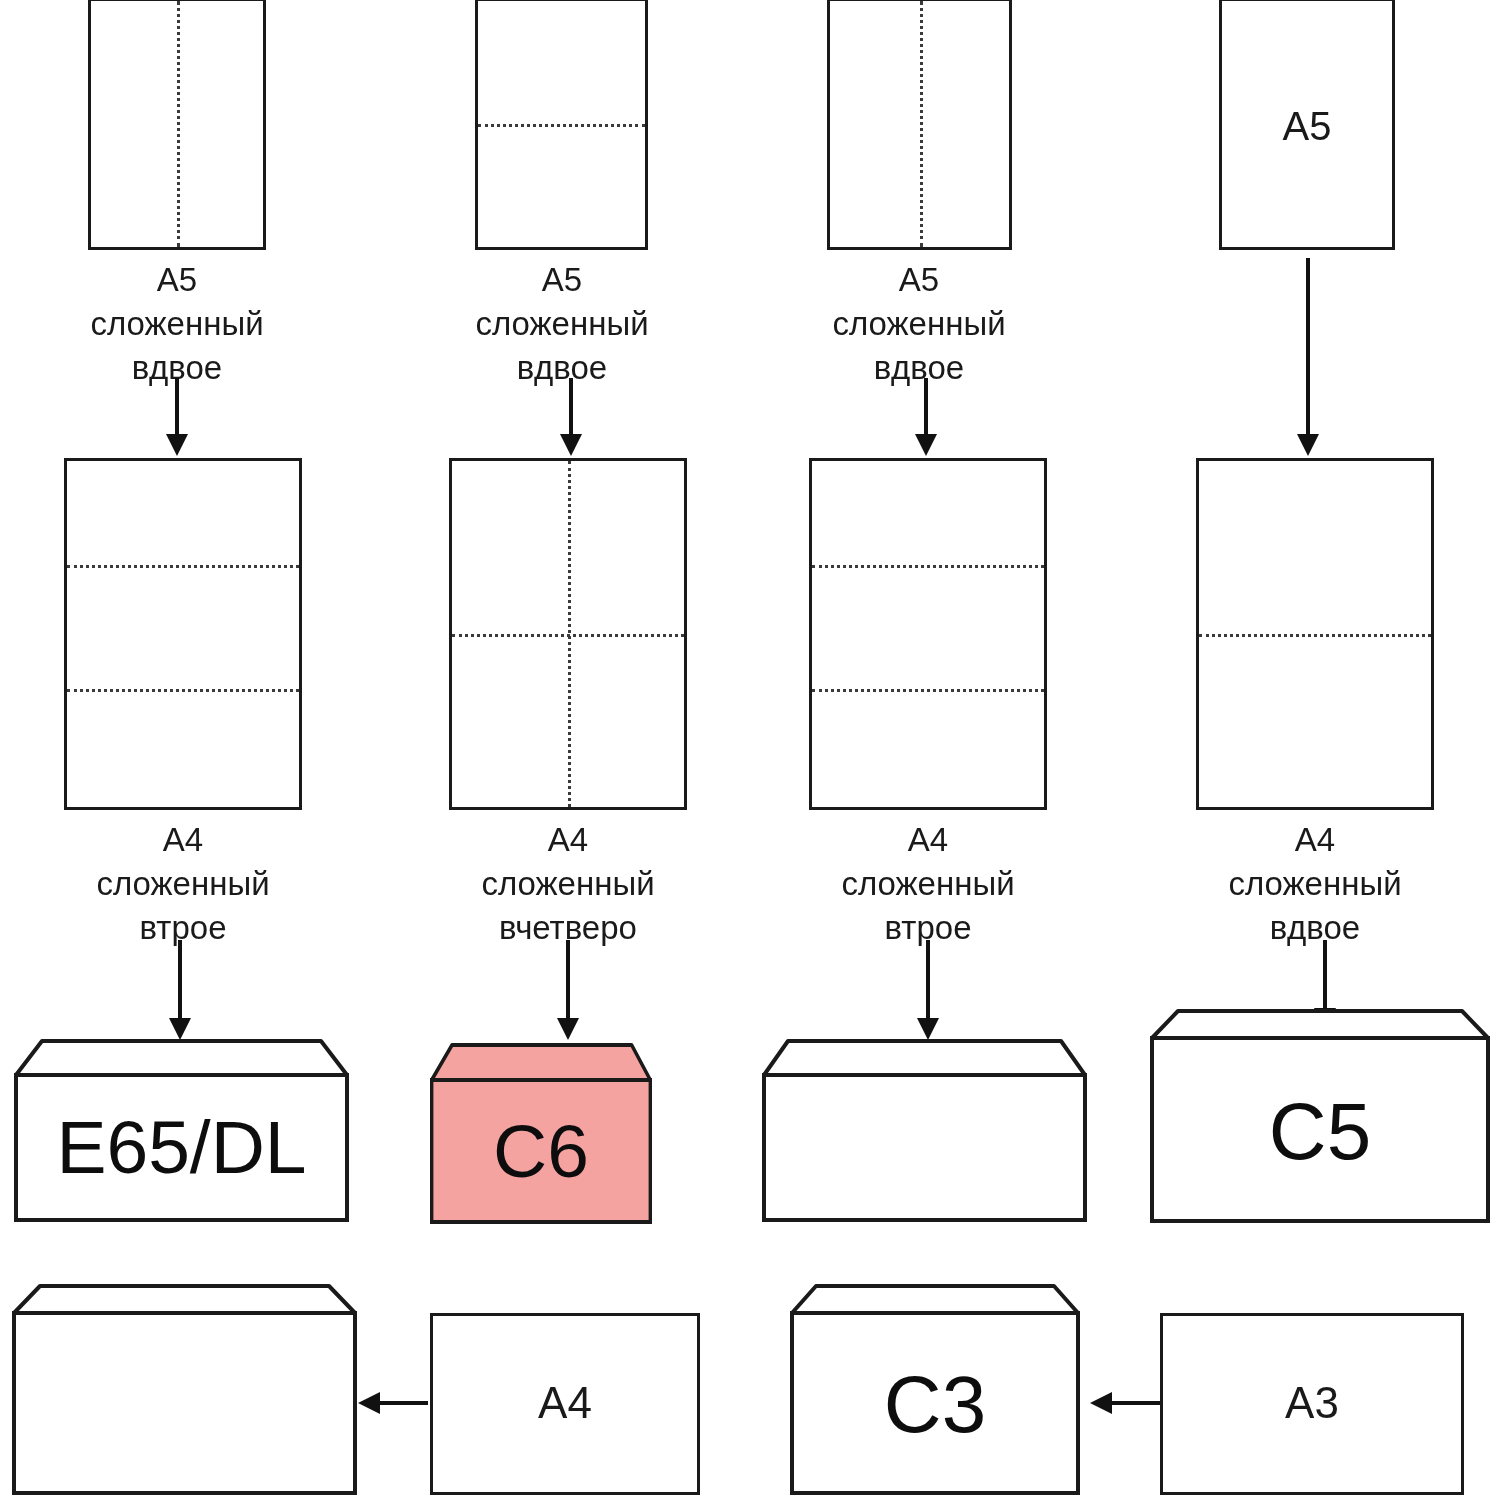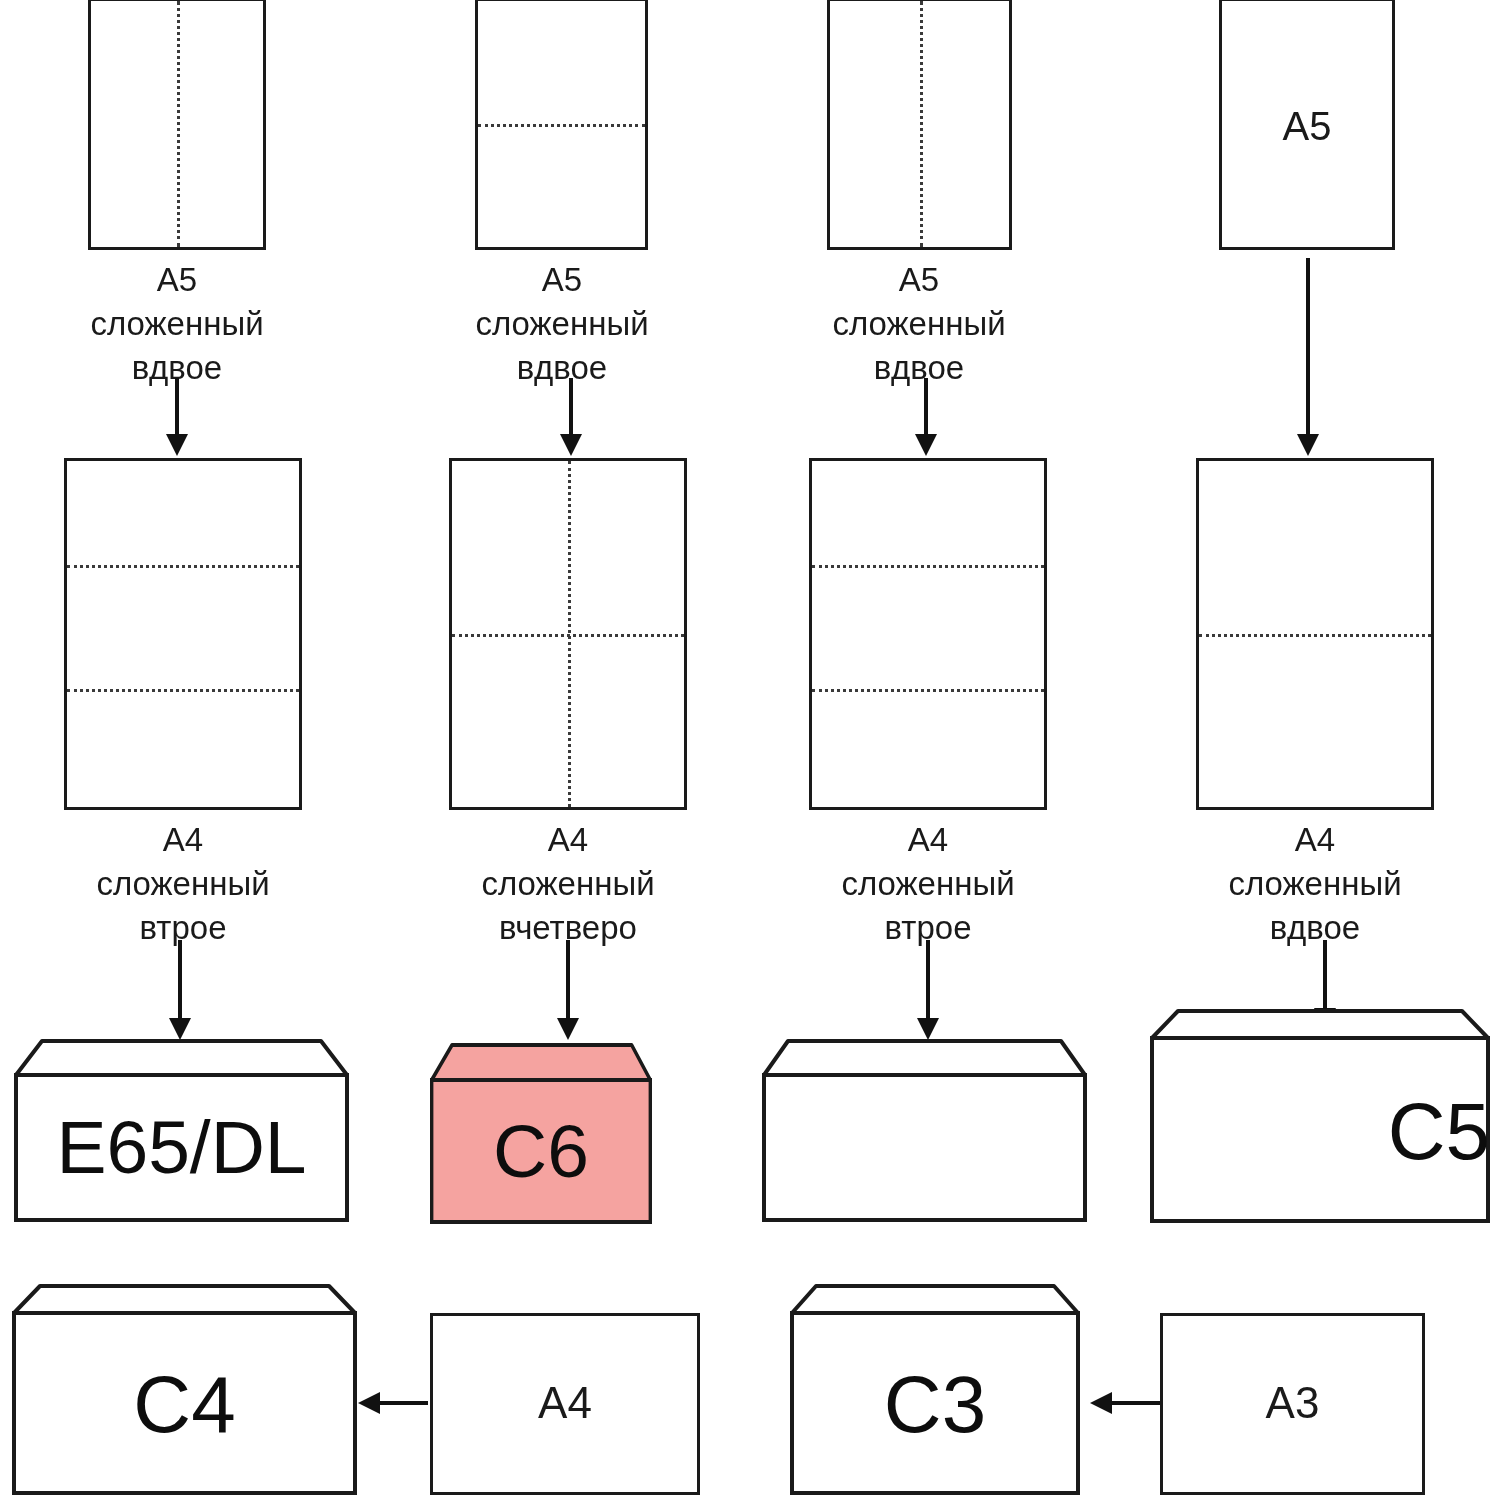--- a/index.html
+++ b/index.html
@@ -241,29 +241,28 @@
       <polygon points="2,37 26,3 299,3 323,37" fill="#ffffff" stroke="#1a1a1a" stroke-width="4" stroke-linejoin="round"></polygon>
       <rect x="2" y="37" width="321" height="145" fill="#ffffff" stroke="#1a1a1a" stroke-width="4"></rect>
     </svg>
   </div>
 
   <div class="envelope" style="left:1150px; top:1008px; width:340px; height:215px;">
     <svg viewBox="0 0 340 215" preserveAspectRatio="none">
       <polygon points="2,30 28,3 312,3 338,30" fill="#ffffff" stroke="#1a1a1a" stroke-width="4" stroke-linejoin="round"></polygon>
       <rect x="2" y="30" width="336" height="183" fill="#ffffff" stroke="#1a1a1a" stroke-width="4"></rect>
     </svg>
-    <div class="env-label" style="top:84px; font-size:80px; line-height:1;text-align:right;">C5</div>
+    <div class="env-label" style="top:84px; font-size:80px; line-height:1;">C5</div>
   </div>
 
   <div class="envelope" style="left:12px; top:1283px; width:345px; height:212px;">
     <svg viewBox="0 0 345 212" preserveAspectRatio="none">
       <polygon points="2,30 28,3 317,3 343,30" fill="#ffffff" stroke="#1a1a1a" stroke-width="4" stroke-linejoin="round"></polygon>
       <rect x="2" y="30" width="341" height="180" fill="#ffffff" stroke="#1a1a1a" stroke-width="4"></rect>
     </svg>
-    <div class="env-label" style="top:82px; font-size:80px; line-height:1;">C4</div>
   </div>
 
   <div class="arrow-left" style="left:358px; top:1403px; width:70px;">
     <div class="shaft" style="width:60px;"></div>
     <div class="head"></div>
   </div>
 
   <div class="sheet" style="left:430px; top:1313px; width:270px; height:182px;">
     <div class="sheet-label" style="top:65px; font-size:44px;">A4</div>
   </div>
@@ -274,17 +273,17 @@
       <rect x="2" y="30" width="286" height="180" fill="#ffffff" stroke="#1a1a1a" stroke-width="4"></rect>
     </svg>
     <div class="env-label" style="top:82px; font-size:80px; line-height:1;">C3</div>
   </div>
 
   <div class="arrow-left" style="left:1090px; top:1403px; width:70px;">
     <div class="shaft" style="width:60px;"></div>
     <div class="head"></div>
   </div>
 
-  <div class="sheet" style="left:1160px; top:1313px; width:265px; height:182px;">
+  <div class="sheet" style="left:1160px; top:1313px; width:304px; height:182px;">
     <div class="sheet-label" style="top:65px; font-size:44px;">A3</div>
   </div>
 
 </div>
 
 </body></html>

